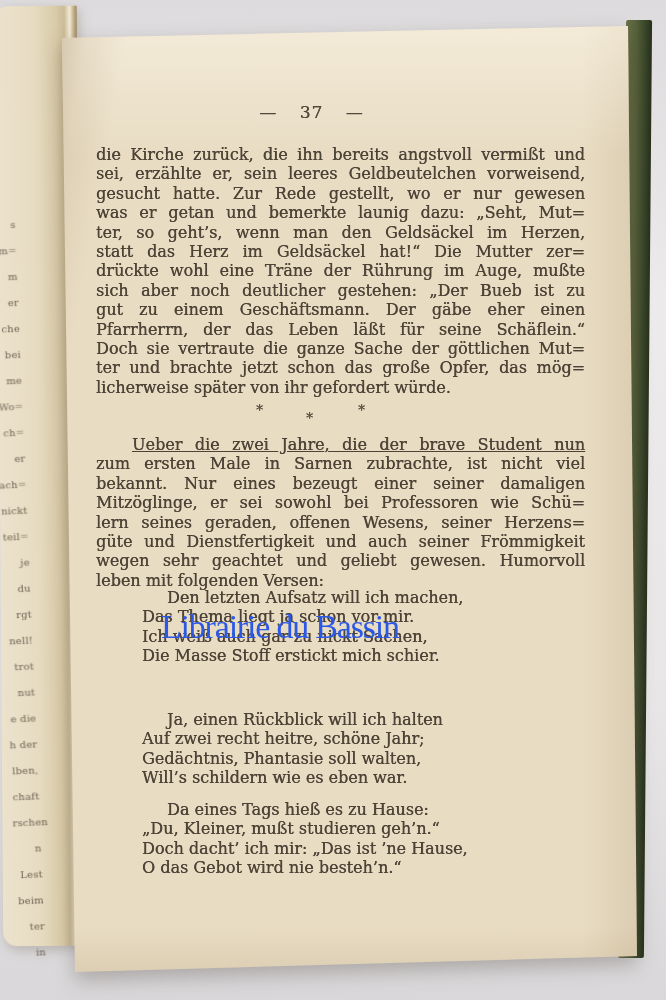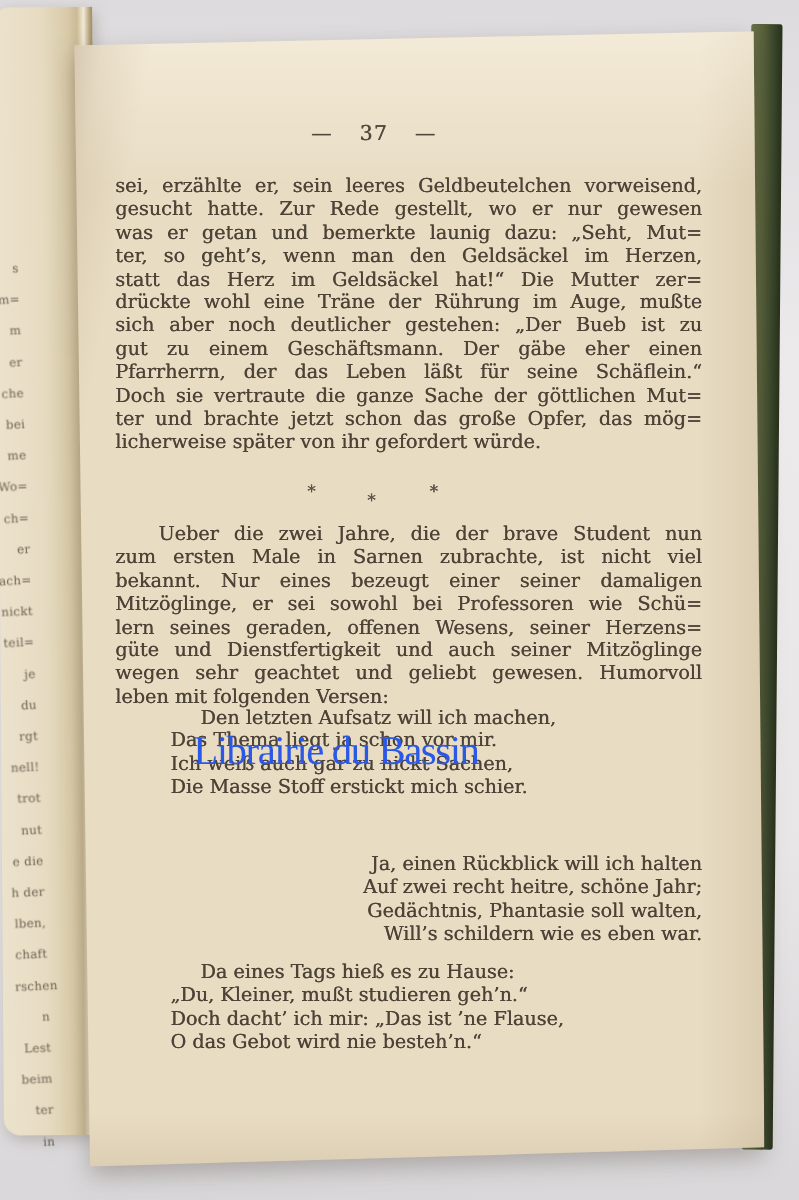--- a/index.html
+++ b/index.html
@@ -56,34 +56,34 @@
     position:absolute; top:80px; width:489px; text-align:center;
     transform: translateX(-29px);
     font-size:17px; color:#51473b; letter-spacing:1px; word-spacing:16px;
   }
 
   .para { position:absolute; width:489px; font-size:16px; line-height:19.4px; }
   .para .line { text-align: justify; text-align-last: justify; white-space:nowrap; }
   .para .line:last-child { text-align-last: left; }
   .p1 { top:123px; }
   .p2 { top:413px; }
-  .p2 .line:first-child { padding-left:36px; }
+  .p2 .line:first-child { padding-left:36px;text-decoration:underline; }
 
   .divider { position:absolute; top:380px; left:150px; width:130px; height:28px;
     font-size:14px; color:#5b5144; }
   .divider span { position:absolute; top:0; }
   .divider .m1 { left:10px; }
   .divider .m2 { left:60px; top:8px; }
   .divider .m3 { left:112px; }
 
   .stanza { position:absolute; left:0; width:489px; font-size:16px; line-height:19.4px; }
   .stanza .line { padding-left:46px; white-space:nowrap; }
   .stanza .line:first-child { padding-left:71px; }
   .s1 { top:566px; }
-  .s2 { top:688px;text-align:right; }
+  .s2 { top:688px; }
   .s3 { top:778px; }
 
   .watermark {
     position:absolute; left:161px; top:608px; z-index:10;
     font-family:Liberation Serif, serif;
     font-size:34px; line-height:1.1; letter-spacing:-1.2px;
     color:#2b58e7; white-space:nowrap;
   }
 </style>
 </head>
@@ -129,20 +129,21 @@
     <div class="page">
       <div class="text-col">
 
         <div class="page-number">
           <span>—</span>
           <span>37</span>
           <span>—</span>
         </div>
 
         <div class="para p1">
+            <div class="line">die Kirche zurück, die ihn bereits angstvoll vermißt und</div>
             <div class="line">sei, erzählte er, sein leeres Geldbeutelchen vorweisend,</div>
             <div class="line">gesucht hatte.  Zur Rede gestellt, wo er nur gewesen</div>
             <div class="line">was er getan und bemerkte launig dazu: „Seht, Mut=</div>
             <div class="line">ter, so geht’s, wenn man den Geldsäckel im Herzen,</div>
             <div class="line">statt das Herz im Geldsäckel hat!“  Die Mutter zer=</div>
             <div class="line">drückte wohl eine Träne der Rührung im Auge, mußte</div>
             <div class="line">sich aber noch deutlicher gestehen: „Der Bueb ist zu</div>
             <div class="line">gut zu einem Geschäftsmann.  Der gäbe eher einen</div>
             <div class="line">Pfarrherrn, der das Leben läßt für seine Schäflein.“</div>
             <div class="line">Doch sie vertraute die ganze Sache der göttlichen Mut=</div>
@@ -155,21 +156,21 @@
           <span class="m2">*</span>
           <span class="m3">*</span>
         </div>
 
         <div class="para p2">
             <div class="line">Ueber die zwei Jahre, die der brave Student nun</div>
             <div class="line">zum ersten Male in Sarnen zubrachte, ist nicht viel</div>
             <div class="line">bekannt.  Nur eines bezeugt einer seiner damaligen</div>
             <div class="line">Mitzöglinge, er sei sowohl bei Professoren wie Schü=</div>
             <div class="line">lern seines geraden, offenen Wesens, seiner Herzens=</div>
-            <div class="line">güte und Dienstfertigkeit und auch seiner Mitzöglinge</div>
+            <div class="line">güte und Dienstfertigkeit und auch seiner Frömmigkeit</div>
             <div class="line">wegen sehr geachtet und geliebt gewesen.  Humorvoll</div>
             <div class="line">leben mit folgenden Versen:</div>
           </div>
 
         <div class="stanza s1">
             <div class="line">Den letzten Aufsatz will ich machen,</div>
             <div class="line">Das Thema liegt ja schon vor mir.</div>
             <div class="line">Ich weiß auch gar zu nickt Sachen,</div>
             <div class="line">Die Masse Stoff erstickt mich schier.</div>
           </div>
@@ -177,21 +178,21 @@
         <div class="stanza s2">
             <div class="line">Ja, einen Rückblick will ich halten</div>
             <div class="line">Auf zwei recht heitre, schöne Jahr;</div>
             <div class="line">Gedächtnis, Phantasie soll walten,</div>
             <div class="line">Will’s schildern wie es eben war.</div>
           </div>
 
         <div class="stanza s3">
             <div class="line">Da eines Tags hieß es zu Hause:</div>
             <div class="line">„Du, Kleiner, mußt studieren geh’n.“</div>
-            <div class="line">Doch dacht’ ich mir: „Das ist ’ne Flause,</div>
+            <div class="line">Doch dacht’ ich mir: „Das ist ’ne Hause,</div>
             <div class="line">O das Gebot wird nie besteh’n.“</div>
           </div>
 
       </div>
     </div>
   </div>
 
   <div class="watermark">Librairie du Bassin</div>
 
 </div>

